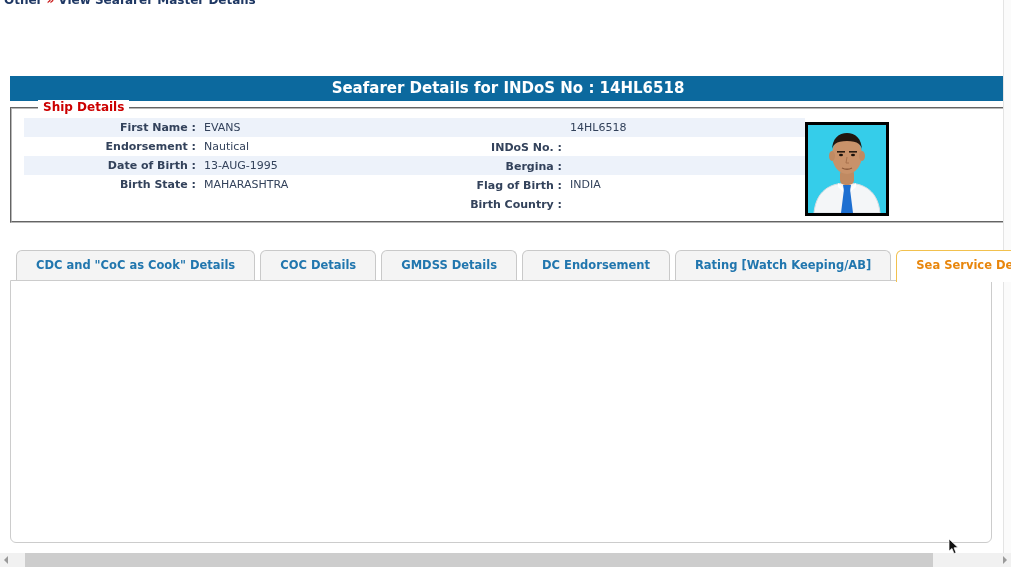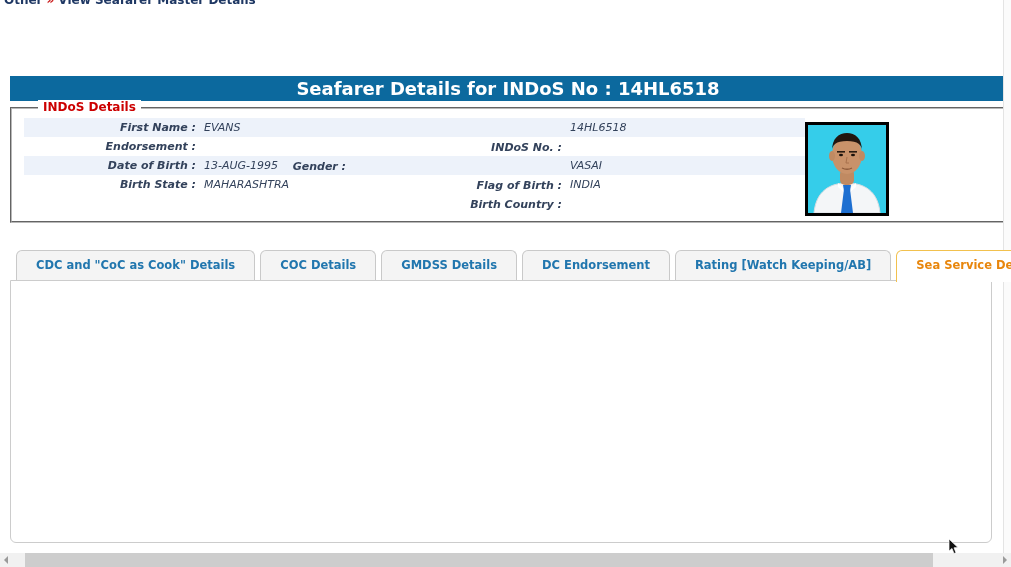--- a/index.html
+++ b/index.html
@@ -6,32 +6,32 @@
   html, body { width: 1011px; height: 567px; overflow: hidden; background: #fff;
     font-family: "DejaVu Sans", "Liberation Sans", sans-serif; position: relative; }
 
   
   .breadcrumb { position: absolute; top: -7px; left: 4px; font-size: 12px; font-weight: bold;
     color: #1f3864; white-space: nowrap; }
   .breadcrumb .sep { color: #cc2222; padding: 0 4px; }
 
   
   .title-bar { position: absolute; left: 10px; top: 76px; width: 996px; height: 25px;
-    background: #0c699e; color: #ffffff; font-size: 18px; font-weight: bold;
+    background: #0c699e; color: #ffffff; font-size: 15px; font-weight: bold;
     text-align: center; line-height: 25px; }
 
   
   .fs { position: absolute; border: 2px groove #b8b8b8; background: #fff; }
   .fs-legend { position: absolute; top: -9px; left: 26px; background: #fff; padding: 0 5px;
     color: #cc0000; font-weight: bold; font-size: 12px; white-space: nowrap; }
 
   
   .fs-indos { left: 10px; top: 107px; width: 998px; height: 116px; }
   .indos-rows { position: absolute; left: 12px; top: 9px; width: 781px; }
-  .indos-row { display: flex; height: 19px; align-items: center; font-size: 11px; color: #33425b; font-style: italic; }
+  .indos-row { display: flex; height: 19px; align-items: center; font-size: 11px; color: #33425b; }
   .indos-row.alt { background: #edf2fa; }
   .ind-lab1 { width: 172px; text-align: right; font-weight: bold; }
   .ind-val1 { width: 216px; padding-left: 8px; }
   .ind-lab2 { width: 150px; text-align: right; font-weight: bold; margin-top: 40px; }
   .ind-val2 { flex: 1; padding-left: 8px; }
 
   .photo { position: absolute; left: 805px; top: 122px; width: 84px; height: 94px;
     border: 3px solid #000; background: #35cdea; }
   .photo svg { display: block; width: 100%; height: 100%; }
 
@@ -91,37 +91,37 @@
 </head>
 <body>
 
 <div class="breadcrumb">
   <span>Other</span><span class="sep">»</span><span>View Seafarer Master Details</span>
 </div>
 
 <div class="title-bar">Seafarer Details for INDoS No : 14HL6518</div>
 
 <div class="fs fs-indos">
-  <span class="fs-legend">INDoS Details</span>
+  <span class="fs-legend">Ship Details</span>
   <div class="indos-rows">
     <div class="indos-row alt">
       <span class="ind-lab1">First Name :</span>
       <span class="ind-val1">EVANS</span>
       <span class="ind-lab2">INDoS No. :</span>
       <span class="ind-val2">14HL6518</span>
     </div>
     <div class="indos-row">
       <span class="ind-lab1">Endorsement :</span>
-      <span class="ind-lab2">Gender :</span>
+      <span class="ind-val1">Nautical</span>
+      <span class="ind-lab2">Bergina :</span>
     </div>
     <div class="indos-row alt">
       <span class="ind-lab1">Date of Birth :</span>
       <span class="ind-val1">13-AUG-1995</span>
       <span class="ind-lab2">Flag of Birth :</span>
-      <span class="ind-val2">VASAI</span>
     </div>
     <div class="indos-row">
       <span class="ind-lab1">Birth State :</span>
       <span class="ind-val1">MAHARASHTRA</span>
       <span class="ind-lab2">Birth Country :</span>
       <span class="ind-val2">INDIA</span>
     </div>
   </div>
 </div>
 

